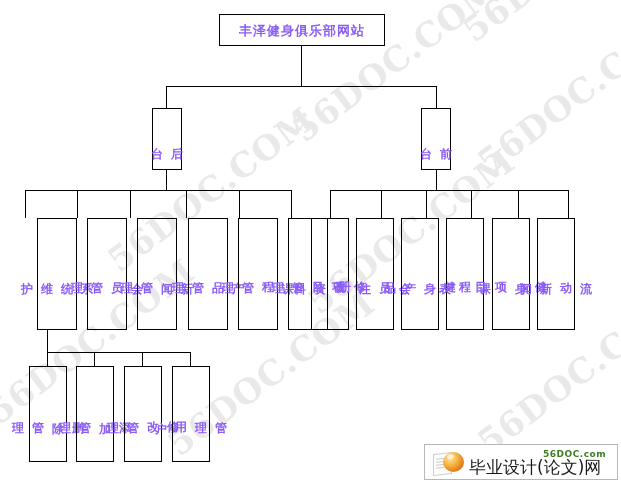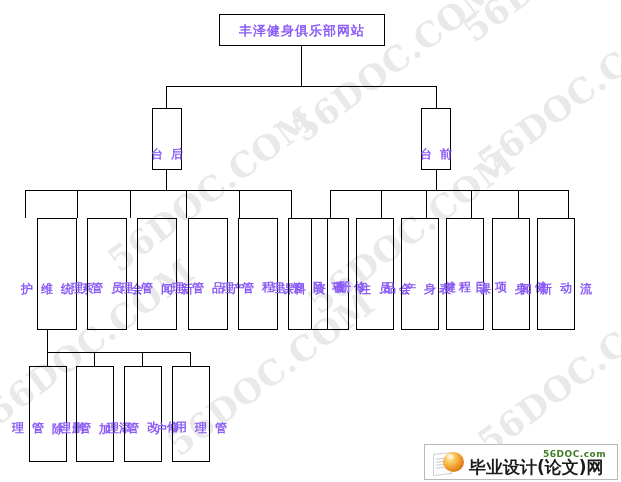--- a/index.html
+++ b/index.html
@@ -150,21 +150,21 @@
     font-size: 9px;
     font-weight: bold;
     color: #3f7d23;
     letter-spacing: 0.5px;
     margin-left: 74px;
     margin-bottom: -1px;
   }
   .logo-name {
     font-family: "DejaVu Sans", "Liberation Sans", sans-serif;
     font-size: 17px;
-    font-weight: bold;
+    font-weight: normal;
     color: #1a1a1a;
     letter-spacing: 0px;
     line-height: 18px;
   }
 </style>
 </head>
 <body>
 
 <div id="canvas">
 

